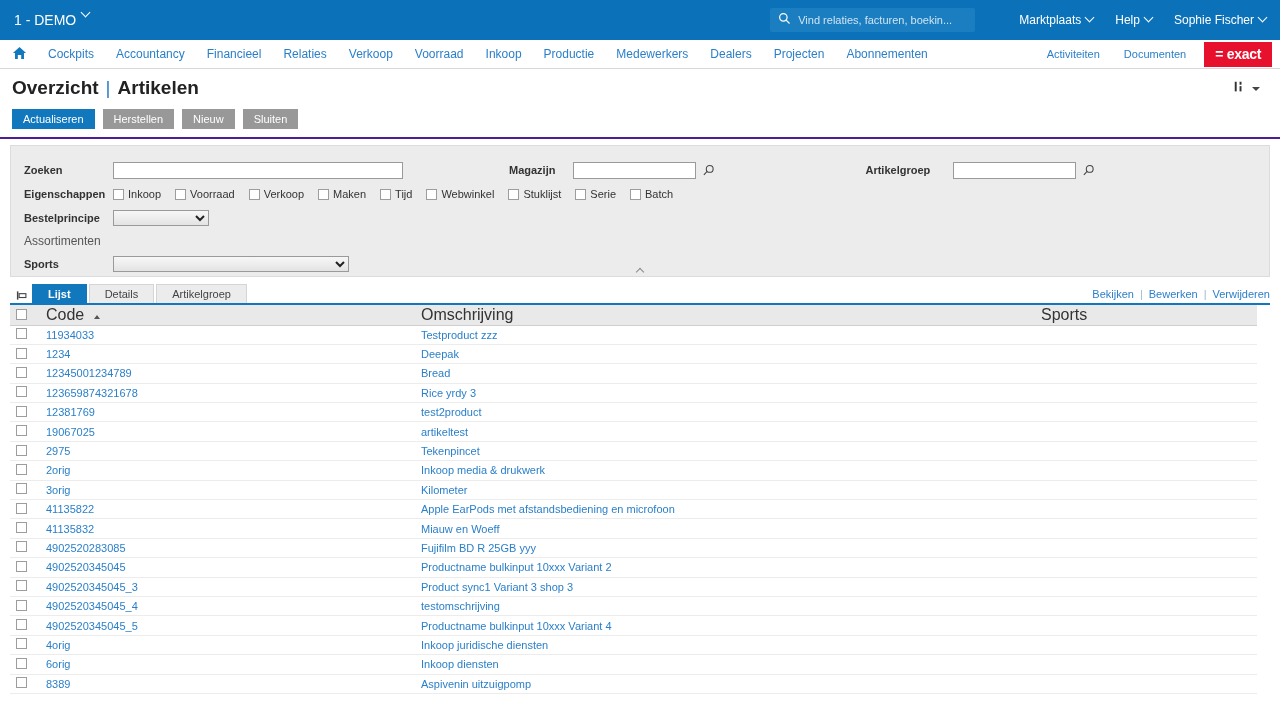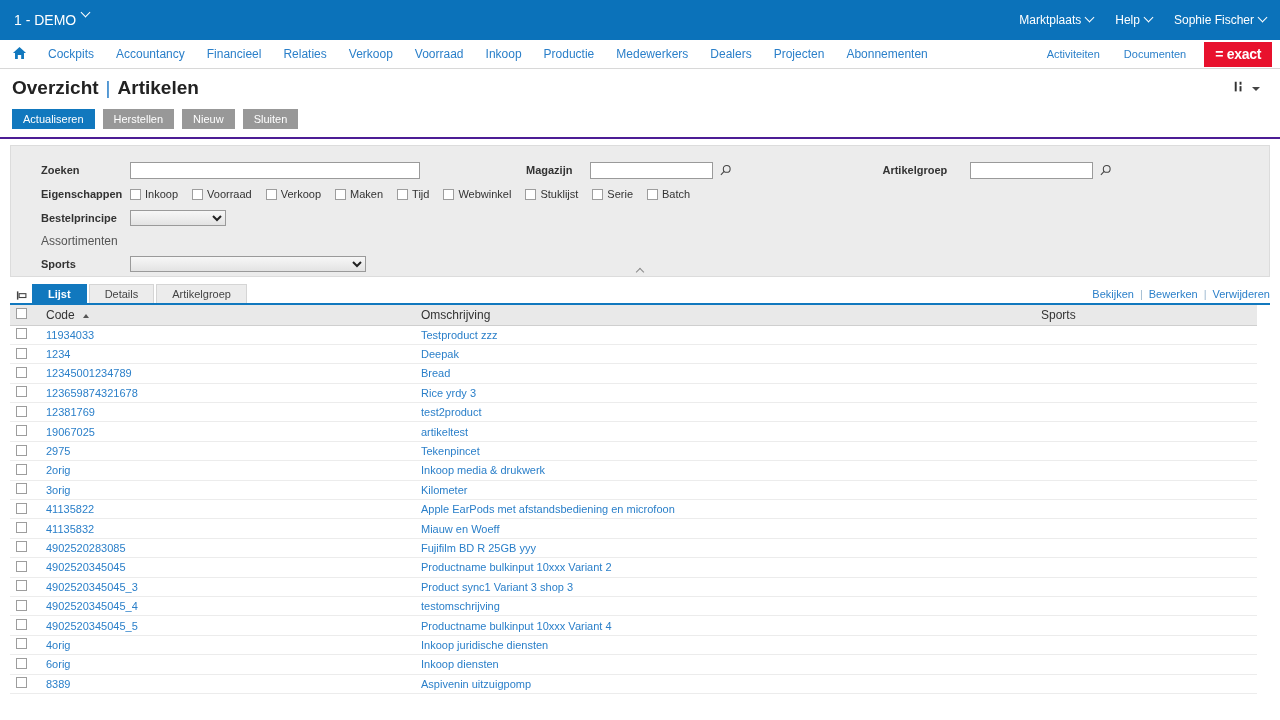--- a/index.html
+++ b/index.html
@@ -162,21 +162,21 @@
   .btn-primary { background: #1178be; }
   .btn-grey { background: #989898; }
 
   
   .filter-panel {
     margin: 6px 10px 0 10px;
     background: #ececec;
     border: 1px solid #dcdcdc;
     position: relative;
     height: 132px;
-    padding: 12px 0 0 17px;
+    padding: 12px 0 0 0;
   }
   .frow { display: flex; align-items: center; height: 24px; }
   .flabel {
     font-size: 11px;
     font-weight: bold;
     color: #333333;
     width: 102px;
     padding-left: 13px;
   }
   .finput {
@@ -289,21 +289,21 @@
   .tab-links a { color: #2a7fc9; text-decoration: none; cursor: pointer; }
   .tab-links .sep { color: #9db9d0; }
 
   
   .grid { margin: 0 10px 0 10px; width: 1260px; }
   .grid table { border-collapse: collapse; width: 1247px; table-layout: fixed; }
   .grid th {
     background: #e9e9e9;
     border-bottom: 1px solid #cfcfcf;
     height: 20px;
-    font-size: 12px;
+    font-size: 16px;
     font-weight: normal;
     color: #333333;
     text-align: left;
     padding: 0 6px;
   }
   .grid td {
     height: 19.4px;
     border-bottom: 1px solid #ececec;
     font-size: 11px;
     padding: 0 6px;
@@ -329,20 +329,29 @@
 </head>
 <body>
 
 <div class="topbar">
   <div class="topbar-company">
     <span>1 - DEMO</span>
     <span class="chev"></span>
   </div>
   <div class="topbar-spacer"></div>
 
+  <div class="global-search">
+    <span>
+      <svg width="13" height="13" viewBox="0 0 16 16">
+        <circle cx="6.6" cy="6.6" r="4.6" fill="none" stroke="#ffffff" stroke-width="1.5"></circle>
+        <line x1="10" y1="10" x2="14.2" y2="14.2" stroke="#ffffff" stroke-width="1.5"></line>
+      </svg>
+    </span>
+    <span class="ph">Vind relaties, facturen, boekin...</span>
+  </div>
 
   <div class="topbar-menu">
     <span>Marktplaats</span>
     <span class="chev"></span>
   </div>
   <div class="topbar-menu">
     <span>Help</span>
     <span class="chev"></span>
   </div>
   <div class="topbar-menu">

